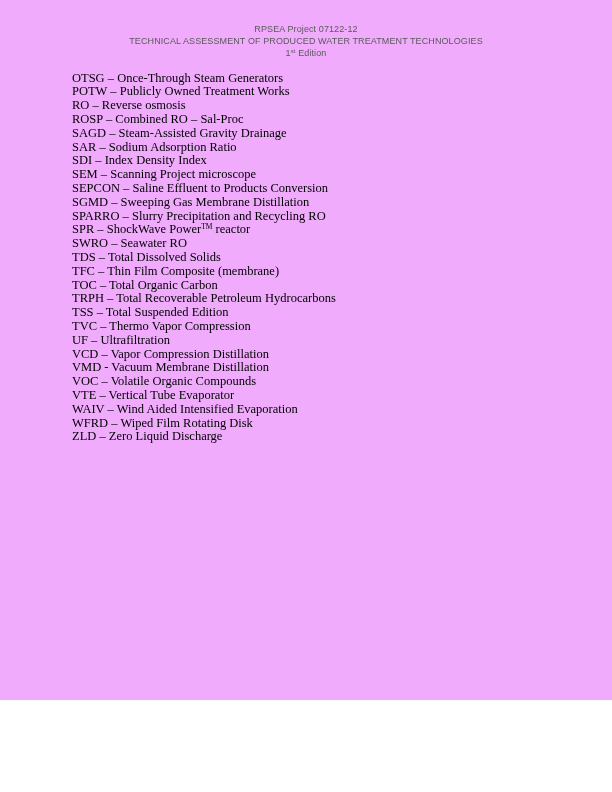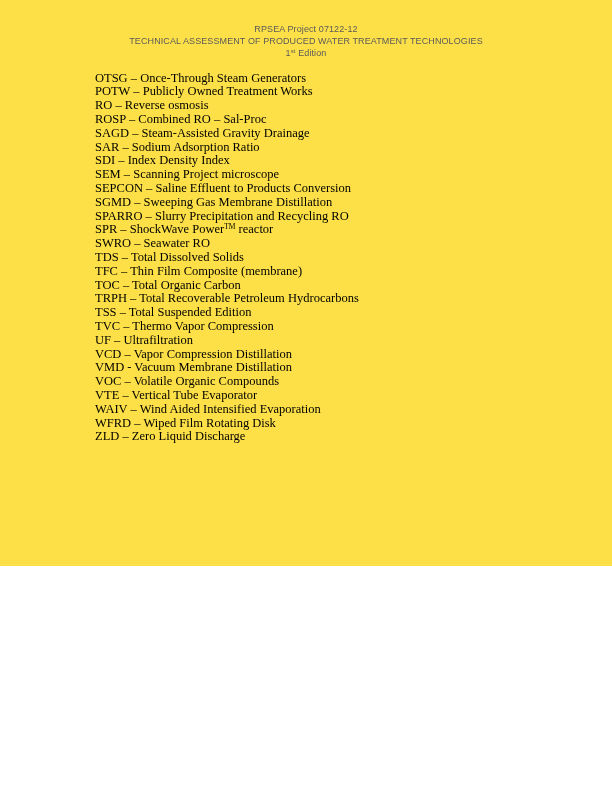--- a/index.html
+++ b/index.html
@@ -3,22 +3,22 @@
 <meta charset="utf-8">
 <style>
   html, body {
     margin: 0;
     padding: 0;
     background: #ffffff;
   }
   .page {
     position: relative;
     width: 612px;
-    height: 566px;
-    background: #fde047;
+    height: 700px;
+    background: #f0abfc;
     overflow: hidden;
     font-family: "Liberation Serif", serif;
   }
   
   .header {
     position: absolute;
     top: 23px;
     left: 0;
     right: 0;
     text-align: center;
@@ -38,21 +38,20 @@
   
   .acronym-list {
     position: absolute;
     top: 71.6px;
     left: 72px;
     right: 60px;
     font-family: "Liberation Serif", serif;
     font-size: 12.5px;
     line-height: 13.8px;
     color: #000000;
-    margin-left: 23px;
   }
   .acronym-line {
     white-space: nowrap;
   }
   .acronym-line sup {
     font-size: 7.5px;
     vertical-align: 4px;
     line-height: 0;
     text-align: center;
   }

